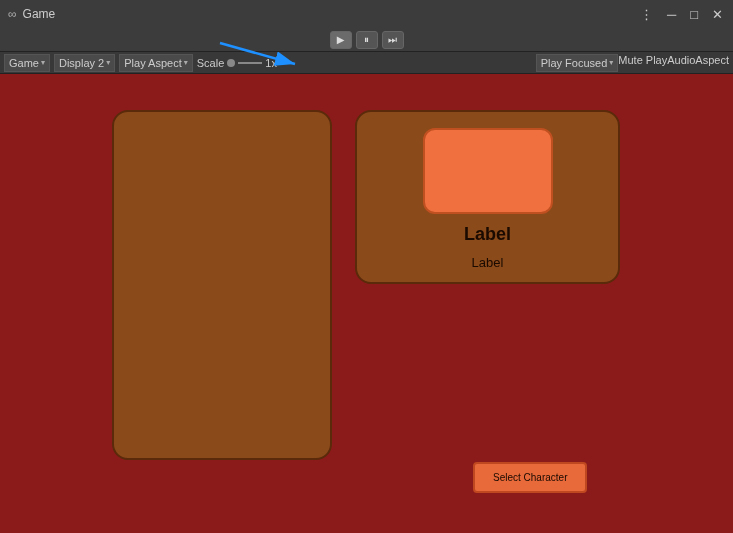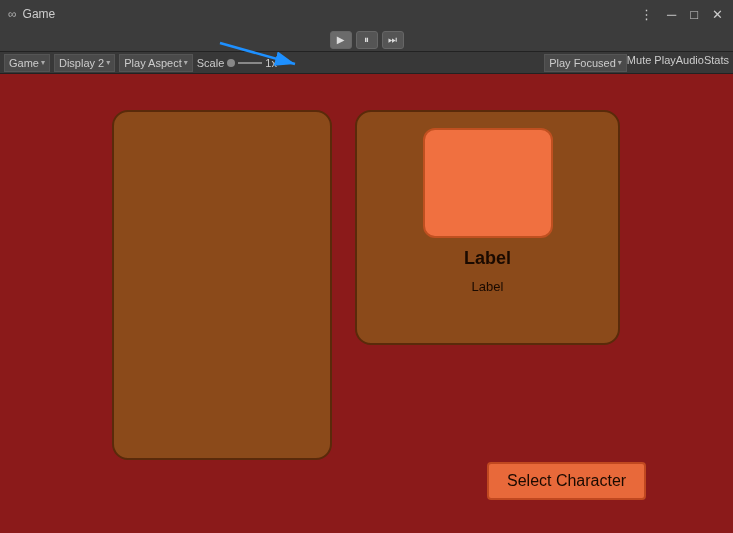--- a/index.html
+++ b/index.html
@@ -170,21 +170,21 @@
       border-radius: 16px;
       border: 2px solid #5a2a0a;
     }
 
     
     .right-card {
       position: absolute;
       left: 355px;
       top: 36px;
       width: 265px;
-      height: 235px;
+      height: 174px;
       background: #8b4a1a;
       border-radius: 16px;
       border: 2px solid #5a2a0a;
       display: flex;
       flex-direction: column;
       align-items: center;
       padding: 16px 16px 12px;
       gap: 10px;
     }
     .card-image {
@@ -200,27 +200,27 @@
       font-weight: bold;
     }
     .card-label-sub {
       color: #1a0a00;
       font-size: 13px;
     }
 
     
     .select-btn {
       position: absolute;
-      left: 487px;
+      left: 473px;
       top: 388px;
       background: #e8693a;
       border: 2px solid #c04820;
       border-radius: 4px;
       color: #1a0a00;
-      font-size: 16px;
+      font-size: 10px;
       font-weight: 500;
       padding: 8px 18px;
       cursor: pointer;
     }
   </style>
 </head>
 <body>
 
 <div class="title-bar">
   <div class="title-bar-left">
@@ -272,21 +272,21 @@
     <span class="toolbar-label">1x</span>
   </div>
   <div class="toolbar-spacer"></div>
   <div class="toolbar-right">
     <div class="toolbar-dropdown">
       <span>Play Focused</span>
       <span class="chevron">▾</span>
     </div>
     <span class="toolbar-label">Mute Play</span>
     <span class="toolbar-label">Audio</span>
-    <span class="toolbar-label">Stats</span>
+    <span class="toolbar-label">Aspect</span>
   </div>
 </div>
 
 <div class="game-viewport">
 
   <div class="left-card"></div>
 
   <div class="right-card">
     <div class="card-image"></div>
     <span class="card-label-main">Label</span>

